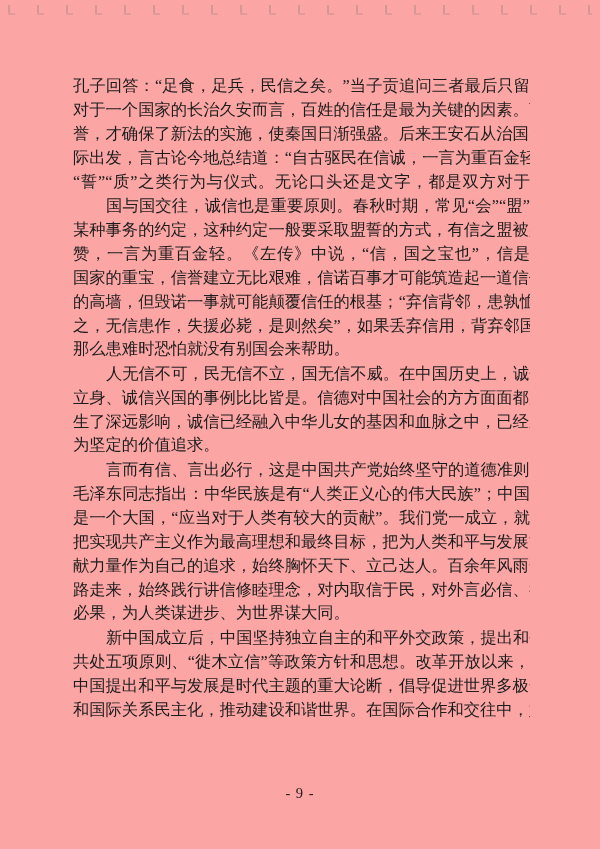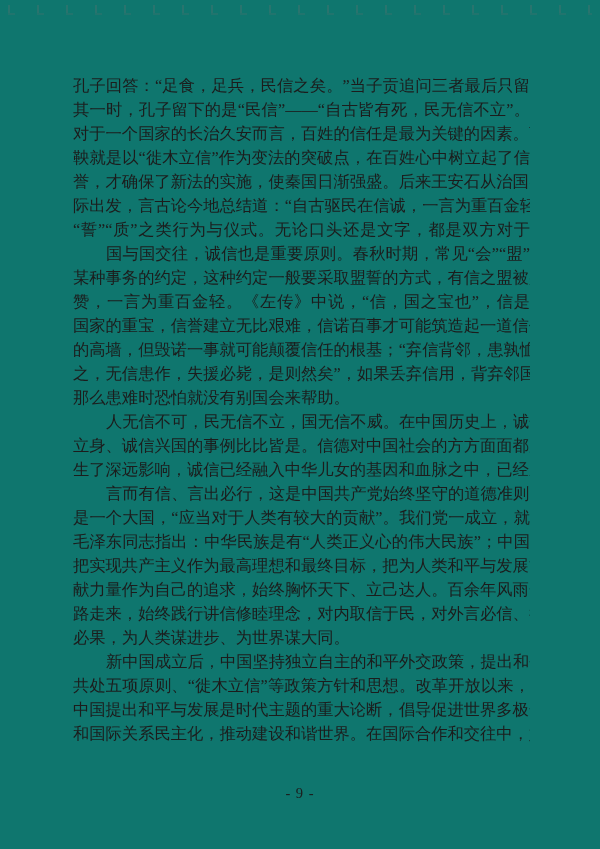--- a/index.html
+++ b/index.html
@@ -1,20 +1,20 @@
 <!DOCTYPE html>
 <html><head>
 <meta charset="utf-8">
 <style>
   html, body { margin: 0; padding: 0; background: #ffffff; }
   .page {
     position: relative;
     width: 600px;
     height: 849px;
-    background: #0f766e;
+    background: #fca5a5;
     overflow: hidden;
     font-family: "Liberation Serif", "DejaVu Serif", serif;
     color: #1c1c1c;
   }
   
   .scan-marks {
     position: absolute;
     left: 8px; top: 5px;
     width: 584px; height: 10px;
     background:
@@ -34,60 +34,59 @@
     letter-spacing: 0;
   }
   .ln {
     height: 24px;
     line-height: 24px;
     white-space: nowrap;
     text-align: justify;
     text-align-last: justify;
     overflow: hidden;
   }
-  .ln.end { text-align: right; text-align-last: left; }
+  .ln.end { text-align: right; text-align-last: left; font-family: Liberation Mono, monospace; }
   .ln.ind { padding-left: 33px; }
   .footer {
     position: absolute;
     left: 0; right: 0;
     top: 785px;
     text-align: center;
     font-size: 14.5px;
     color: #1c1c1c;
     letter-spacing: 1px;
   }
 </style>
 </head>
 <body>
 
 <div class="page">
 
   <div class="scan-marks"></div>
 
   <div class="content">
     <div class="ln">孔子回答：“足食，足兵，民信之矣。”当子贡追问三者最后只留</div>
-    <div class="ln">其一时，孔子留下的是“民信”——“自古皆有死，民无信不立”。</div>
     <div class="ln">对于一个国家的长治久安而言，百姓的信任是最为关键的因素。商</div>
-    <div class="ln">鞅就是以“徙木立信”作为变法的突破点，在百姓心中树立起了信</div>
     <div class="ln">誉，才确保了新法的实施，使秦国日渐强盛。后来王安石从治国实</div>
     <div class="ln">际出发，言古论今地总结道：“自古驱民在信诚，一言为重百金轻。”</div>
     <div class="ln">“誓”“质”之类行为与仪式。无论口头还是文字，都是双方对于</div>
     <div class="ln ind">国与国交往，诚信也是重要原则。春秋时期，常见“会”“盟”</div>
     <div class="ln">某种事务的约定，这种约定一般要采取盟誓的方式，有信之盟被盛</div>
     <div class="ln">赞，一言为重百金轻。《左传》中说，“信，国之宝也”，信是</div>
     <div class="ln">国家的重宝，信誉建立无比艰难，信诺百事才可能筑造起一道信任</div>
     <div class="ln">的高墙，但毁诺一事就可能颠覆信任的根基；“弃信背邻，患孰恤</div>
     <div class="ln">之，无信患作，失援必毙，是则然矣”，如果丢弃信用，背弃邻国，</div>
     <div class="ln end">那么患难时恐怕就没有别国会来帮助。</div>
     <div class="ln ind">人无信不可，民无信不立，国无信不威。在中国历史上，诚信</div>
     <div class="ln">立身、诚信兴国的事例比比皆是。信德对中国社会的方方面面都产</div>
     <div class="ln">生了深远影响，诚信已经融入中华儿女的基因和血脉之中，已经成</div>
+    <div class="ln end">为坚定的价值追求。</div>
     <div class="ln ind">言而有信、言出必行，这是中国共产党始终坚守的道德准则。</div>
+    <div class="ln">毛泽东同志指出：中华民族是有“人类正义心的伟大民族”；中国</div>
     <div class="ln">是一个大国，“应当对于人类有较大的贡献”。我们党一成立，就</div>
-    <div class="ln">毛泽东同志指出：中华民族是有“人类正义心的伟大民族”；中国</div>
     <div class="ln">把实现共产主义作为最高理想和最终目标，把为人类和平与发展贡</div>
     <div class="ln">献力量作为自己的追求，始终胸怀天下、立己达人。百余年风雨一</div>
     <div class="ln">路走来，始终践行讲信修睦理念，对内取信于民，对外言必信、行</div>
     <div class="ln end">必果，为人类谋进步、为世界谋大同。</div>
     <div class="ln ind">新中国成立后，中国坚持独立自主的和平外交政策，提出和平</div>
     <div class="ln">共处五项原则、“徙木立信”等政策方针和思想。改革开放以来，</div>
     <div class="ln">中国提出和平与发展是时代主题的重大论断，倡导促进世界多极化</div>
     <div class="ln">和国际关系民主化，推动建设和谐世界。在国际合作和交往中，始</div>
   </div>
 

